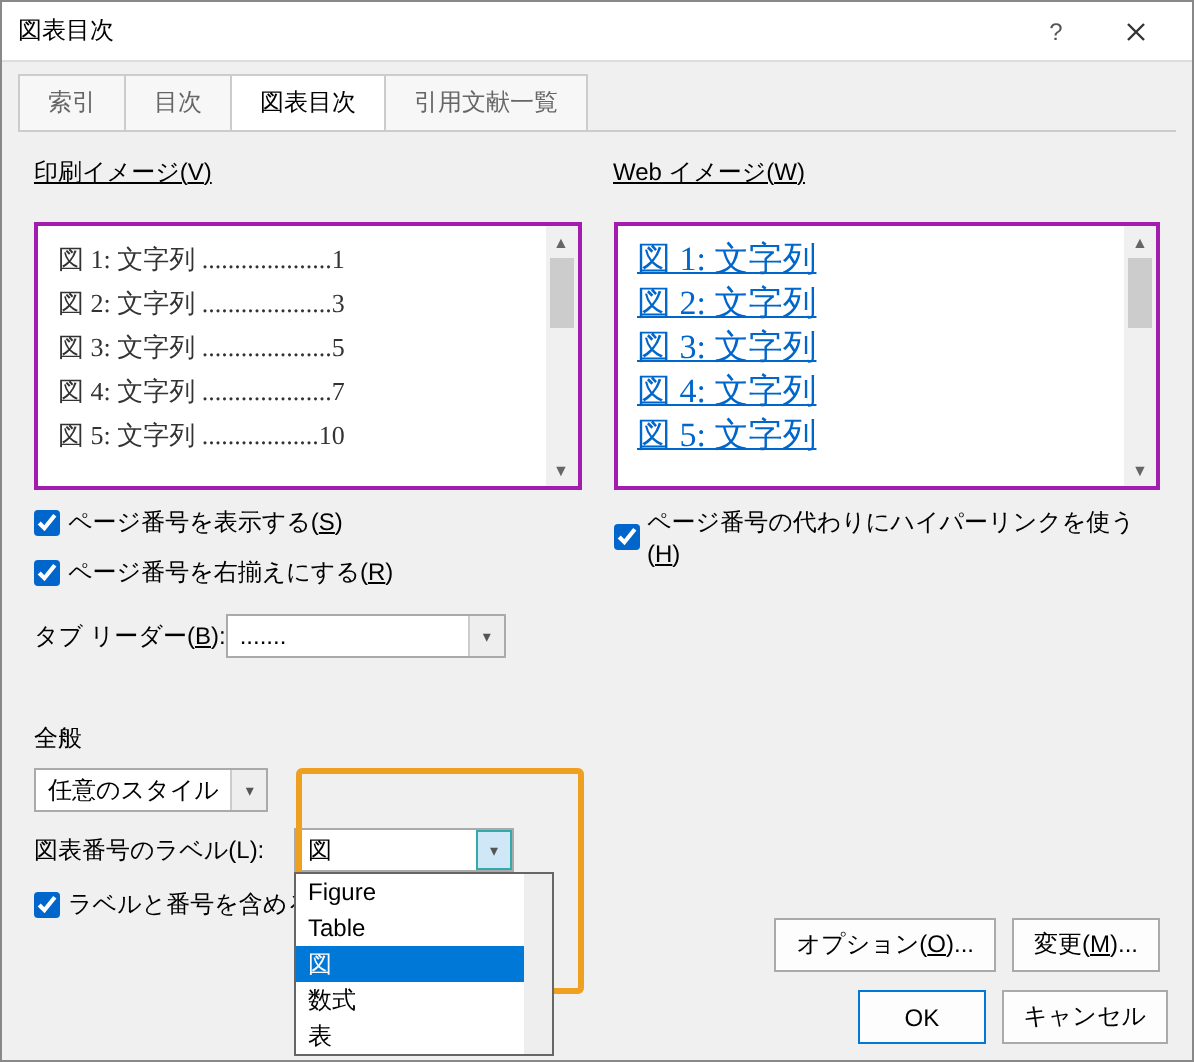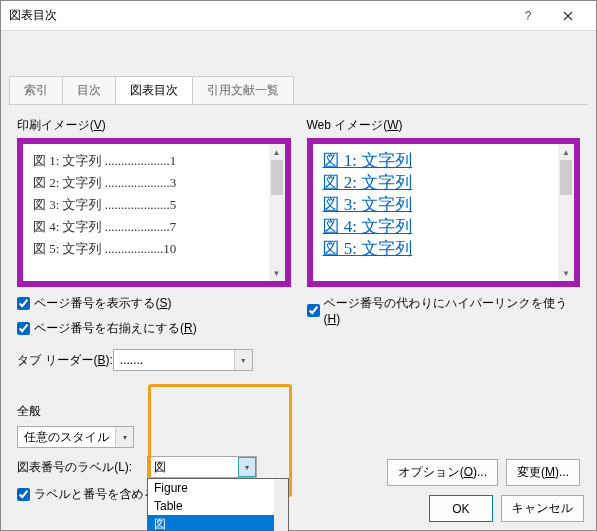--- a/index.html
+++ b/index.html
@@ -1,30 +1,30 @@
 <!DOCTYPE html>
 <html><head>
 <meta charset="utf-8">
 <style>
 * { box-sizing: border-box; margin: 0; padding: 0; }
 body { font-family: "Meiryo UI", "Yu Gothic UI", sans-serif; font-size: 12px; background: #fff; }
 .dialog { width: 597px; height: 531px; background: #f0f0f0; border: 1px solid #888; position: relative; display: flex; flex-direction: column; }
 .titlebar { height: 30px; background: #fff; display: flex; align-items: center; padding: 0 8px; border-bottom: 1px solid #ddd; }
 .titlebar .title { flex: 1; font-size: 12px; }
 .titlebar .btn { width: 40px; height: 28px; display: flex; align-items: center; justify-content: center; color: #555; cursor: pointer; }
-.tabs { display: flex; padding: 6px 8px 0 8px; margin-top: 39px; }
+.tabs { display: flex; padding: 6px 8px 0 8px; }
 .tab { padding: 5px 14px; background: #f7f7f7; border: 1px solid #ccc; border-bottom: none; margin-right: -1px; cursor: pointer; color: #666; }
 .tab.active { background: #fff; color: #000; position: relative; z-index: 2; }
 .tabline { height: 1px; background: #ccc; margin: 0 8px; }
 .content { padding: 12px 16px; flex: 1; }
 .preview-row { display: flex; gap: 16px; }
 .preview-col { flex: 1; }
-.preview-label { margin-bottom: 4px; }
+.preview-label { margin-bottom: 16px; text-decoration: underline; }
 .preview-label .underline { text-decoration: underline; }
-.preview-box { height: 149px; background: #fff; border: 6px solid #a21caf; padding: 6px 4px 6px 10px; position: relative; overflow: hidden; }
+.preview-box { height: 134px; background: #fff; border: 2px solid #a21caf; padding: 6px 4px 6px 10px; position: relative; overflow: hidden; }
 .preview-box .scroll { position: absolute; right: 0; top: 0; bottom: 0; width: 16px; background: #f0f0f0; display: flex; flex-direction: column; }
 .scroll .arrow { height: 16px; display: flex; align-items: center; justify-content: center; color: #666; font-size: 8px; }
 .scroll .track { flex: 1; background: #f0f0f0; position: relative; }
 .scroll .thumb { position: absolute; left: 2px; right: 2px; top: 0; height: 35px; background: #ccc; }
 .preview-line { line-height: 22px; font-size: 13px; color: #333; font-family: "MS Mincho", serif; }
 .web-line { line-height: 22px; font-size: 17px; }
 .web-line a { color: #0066cc; text-decoration: underline; font-family: "MS Mincho", serif; }
 .check-row { margin-top: 8px; display: flex; align-items: center; gap: 4px; }
 .check-row input { accent-color: #0066cc; }
 .check-row .underline { text-decoration: underline; }
@@ -32,21 +32,21 @@
 .field-row label { min-width: 90px; }
 .field-row label .underline { text-decoration: underline; }
 .combo { display: inline-flex; align-items: center; background: #fff; border: 1px solid #aaa; height: 22px; }
 .combo .val { padding: 0 6px; min-width: 90px; }
 .combo .caret { width: 18px; height: 100%; display: flex; align-items: center; justify-content: center; background: #eee; border-left: 1px solid #ccc; font-size: 8px; color: #555; }
 .section { margin-top: 32px; }
 .section-title { margin-bottom: 6px; }
 .form-row { display: flex; align-items: center; margin-bottom: 8px; }
 .form-row .lbl { width: 130px; }
 .dropdown-area { position: relative; display: inline-block; }
-.dropdown-open { position: absolute; top: 22px; left: 0; width: 142px; background: #fff; border: 1px solid #666; z-index: 10; }
+.dropdown-open { position: absolute; top: 22px; left: 0; width: 130px; background: #fff; border: 1px solid #666; z-index: 10; }
 .dropdown-open .opt { padding: 1px 6px; font-size: 12px; line-height: 16px; }
 .dropdown-open .opt.selected { background: #0078d7; color: #fff; }
 .dropdown-open .scroll2 { position: absolute; right: 0; top: 0; bottom: 0; width: 14px; background: #eee; }
 .highlight-box { position: absolute; border: 3px solid #f0a020; border-radius: 3px; pointer-events: none; }
 .button-row { position: absolute; right: 16px; bottom: 44px; display: flex; gap: 8px; }
 .button-row button, .footer button { background: #fdfdfd; border: 1px solid #aaa; padding: 4px 10px; font-size: 12px; cursor: pointer; font-family: inherit; }
 .footer { position: absolute; right: 12px; bottom: 8px; display: flex; gap: 8px; }
 .footer .ok { border: 1px solid #0078d7; padding: 4px 22px; }
 .combo.open .caret { background: #d0e7f8; border: 1px solid #3aa; }
 </style>

